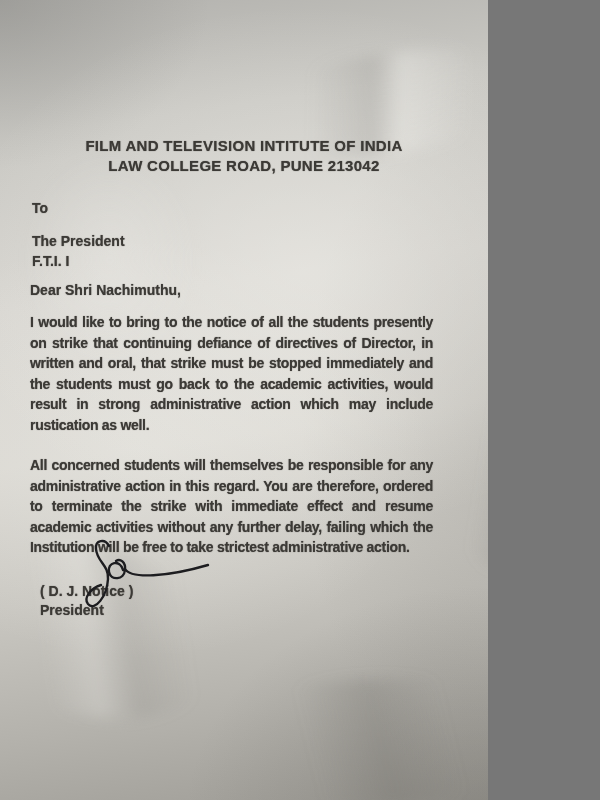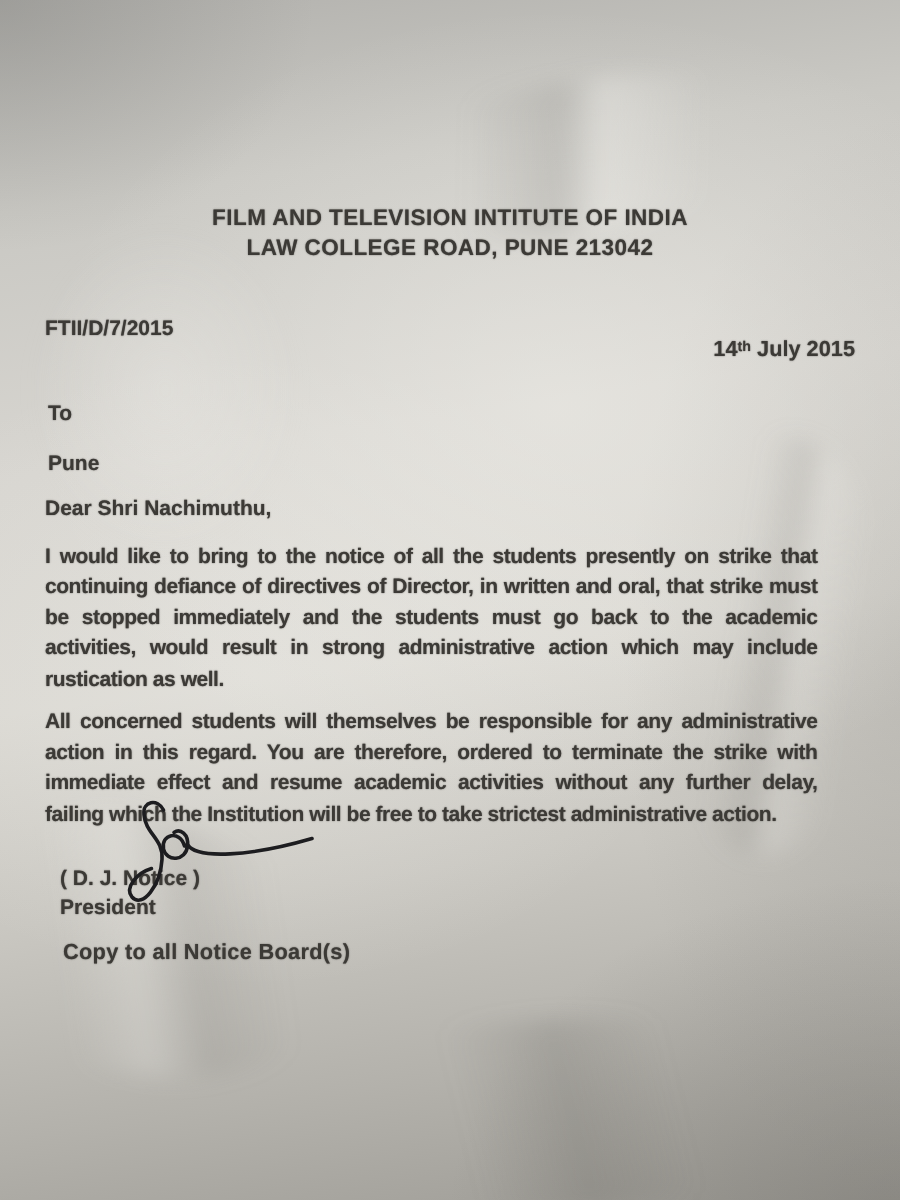--- a/index.html
+++ b/index.html
@@ -1,17 +1,17 @@
 <!DOCTYPE html>
 <html><head>
 <meta charset="utf-8">
 <style>
   html,body{margin:0;padding:0;background:#777;}
   .photo{
-    position:relative;width:600px;height:800px;overflow:hidden;
+    position:relative;width:488px;height:800px;overflow:hidden;
     font-family:"Liberation Sans","DejaVu Sans",sans-serif;
     background:
       radial-gradient(ellipse 500px 380px at 62% 34%, rgba(241,240,235,.5), rgba(241,240,235,0) 70%),
       radial-gradient(ellipse 420px 300px at 28% 56%, rgba(236,235,230,.45), rgba(236,235,230,0) 70%),
       radial-gradient(ellipse 300px 240px at 0% 0%, rgba(112,112,109,.30), rgba(112,112,109,0) 70%),
       radial-gradient(ellipse 420px 320px at 100% 102%, rgba(104,102,97,.38), rgba(104,102,97,0) 72%),
       radial-gradient(ellipse 280px 520px at 102% 55%, rgba(138,136,131,.28), rgba(138,136,131,0) 70%),
       linear-gradient(172deg,#b2b1ad 0%,#c9c8c3 16%,#d7d5d0 36%,#d9d7d1 54%,#c9c7c1 70%,#b3b1ab 86%,#9e9c96 100%);
   }
   .wrinkle{position:absolute;border-radius:50%;filter:blur(7px);pointer-events:none;}
@@ -31,21 +31,21 @@
   .refrow{margin-top:32px;display:flex;justify-content:space-between;align-items:flex-start;
           font-size:14px;line-height:20px;}
   .date{margin-top:15px;font-size:14.5px;white-space:nowrap;}
   .date sup{font-size:9.5px;vertical-align:top;position:relative;top:-1px;}
   .datetail{margin-left:4px;}
   .to{margin-top:22px;font-size:14px;line-height:20px;margin-left:2px;}
   .recipient{margin-top:14px;font-size:14px;line-height:19.5px;margin-left:2px;}
   .salutation{margin-top:9px;font-size:14px;line-height:20px;}
   .para{margin:12px 25px 0 0;font-size:14px;line-height:20.5px;letter-spacing:-0.3px;
         text-align:justify;}
-  .para.second{margin-top:8px;}
+  .para.second{margin-top:20px;}
   .sigblock{position:relative;margin-top:24px;margin-left:10px;font-size:14px;line-height:19px;}
   .sigblock svg{position:absolute;left:25px;top:-46px;pointer-events:none;}
   .cc{margin-top:13px;margin-left:12px;font-size:14.5px;letter-spacing:.2px;}
 </style>
 </head>
 <body>
 
 <div class="photo">
   <div class="wrinkle w1"></div>
   <div class="wrinkle w2"></div>
@@ -53,44 +53,40 @@
   <div class="wrinkle w4"></div>
   <div class="wrinkle w5"></div>
 
   <div class="content">
 
     <div class="org">
       <div>FILM AND TELEVISION INTITUTE OF INDIA</div>
       <div>LAW COLLEGE ROAD, PUNE 213042</div>
     </div>
 
-    <div class="refrow">
-      <div>FTII/D/7/2015</div>
-      <div class="date"><span>14</span><sup>th</sup><span class="datetail">July 2015</span></div>
-    </div>
 
     <div class="to">To</div>
 
     <div class="recipient">
-      <div>Pune</div>
+      <div>The President</div>
+      <div>F.T.I. I</div>
     </div>
 
     <div class="salutation">Dear Shri Nachimuthu,</div>
 
     <p class="para">I would like to bring to the notice of all the students presently on strike that continuing defiance of directives of Director, in written and oral, that strike must be stopped immediately and the students must go back to the academic activities, would result in strong administrative action which may include rustication as well.</p>
     <p class="para second">All concerned students will themselves be responsible for any administrative action in this regard. You are therefore, ordered to terminate the strike with immediate effect and resume academic activities without any further delay, failing which the Institution will be free to take strictest administrative action.</p>
 
     <div class="sigblock">
       <svg width="150" height="84" viewBox="0 0 150 84">
         <g fill="none" stroke="#1d1d20" stroke-width="2.4" stroke-linecap="round">
           <path d="M44 10 C40 2 30 4 31 13 C32 26 44 29 43 43 C42 60 30 76 23 68 C18 62 26 52 36 49"></path>
           <path d="M58 34 C55 23 42 26 44 36 C46 45 59 44 60 34 C61 26 55 22 51 25"></path>
           <path d="M60 33 C66 43 102 41 143 29"></path>
         </g>
       </svg>
       <div>( D. J. Notice )</div>
       <div>President</div>
     </div>
 
-    <div class="cc">Copy to all Notice Board(s)</div>
 
   </div>
 </div>
 
 </body></html>

